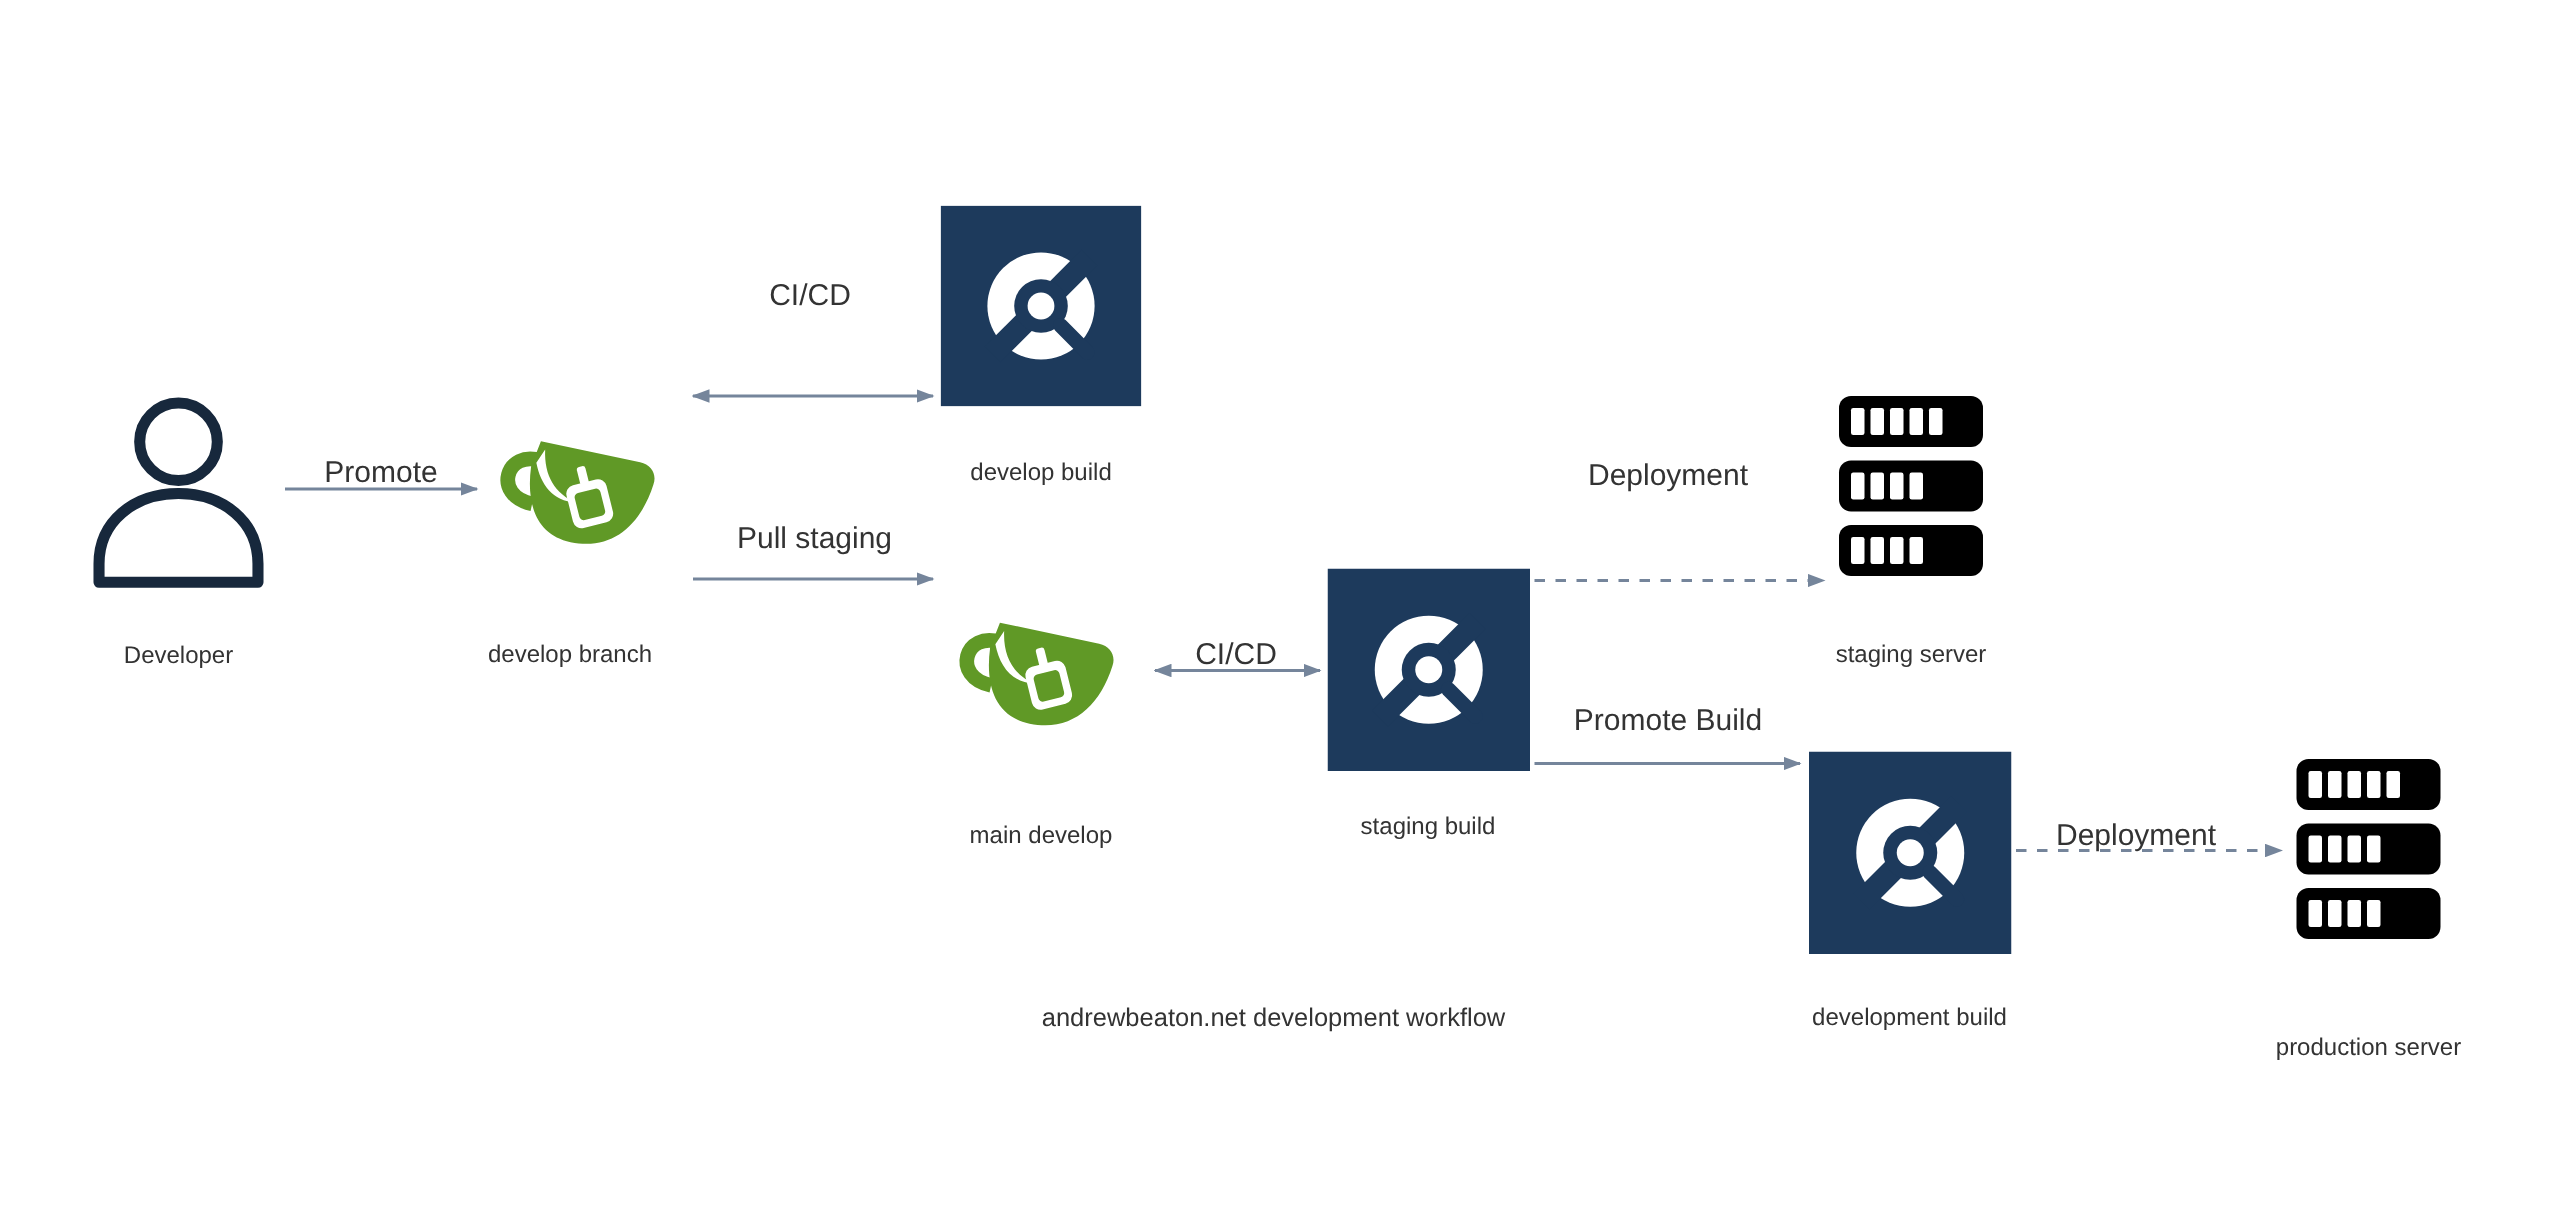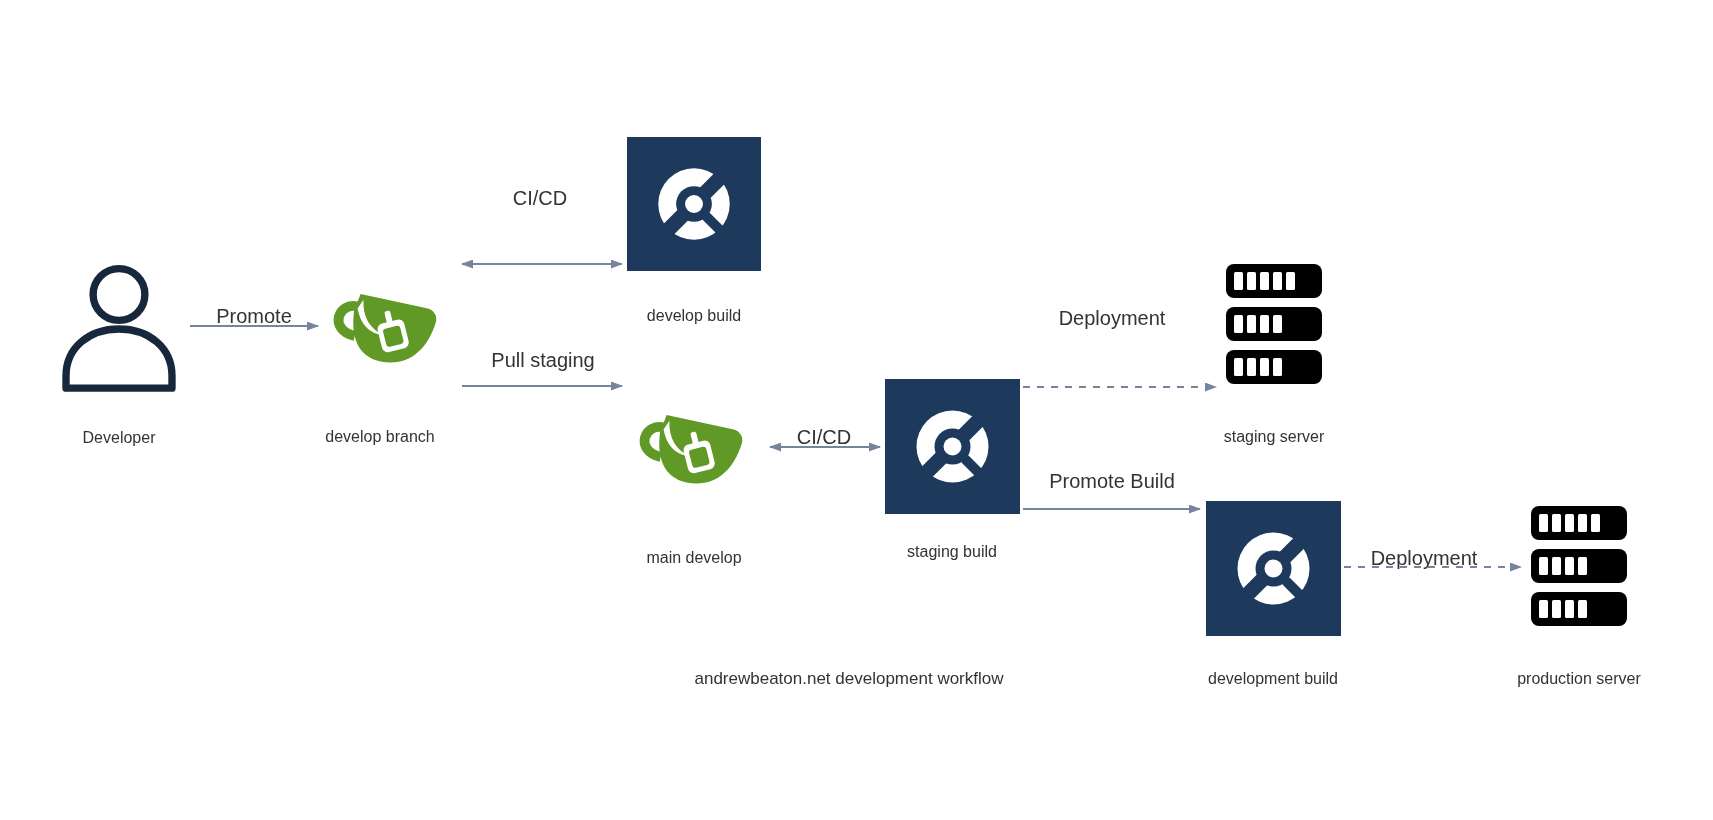--- a/index.html
+++ b/index.html
@@ -171,17 +171,17 @@
         <use href="#sym-build"></use>
       </svg>
   </div>
   <div class="node-label" style="left:1273px;top:644px">development build</div>
 
   <div class="node" style="left:1528px;top:506px;width:102px;height:120px">
     <svg viewBox="0 0 100 120">
         <use href="#sym-server"></use>
       </svg>
   </div>
-  <div class="node-label" style="left:1579px;top:644px">production server</div>
+  <div class="node-label" style="left:1579px;top:664px">production server</div>
 
   <div class="caption" style="left:849px;top:669px">andrewbeaton.net development workflow</div>
 
 </div>
 
 </body></html>

